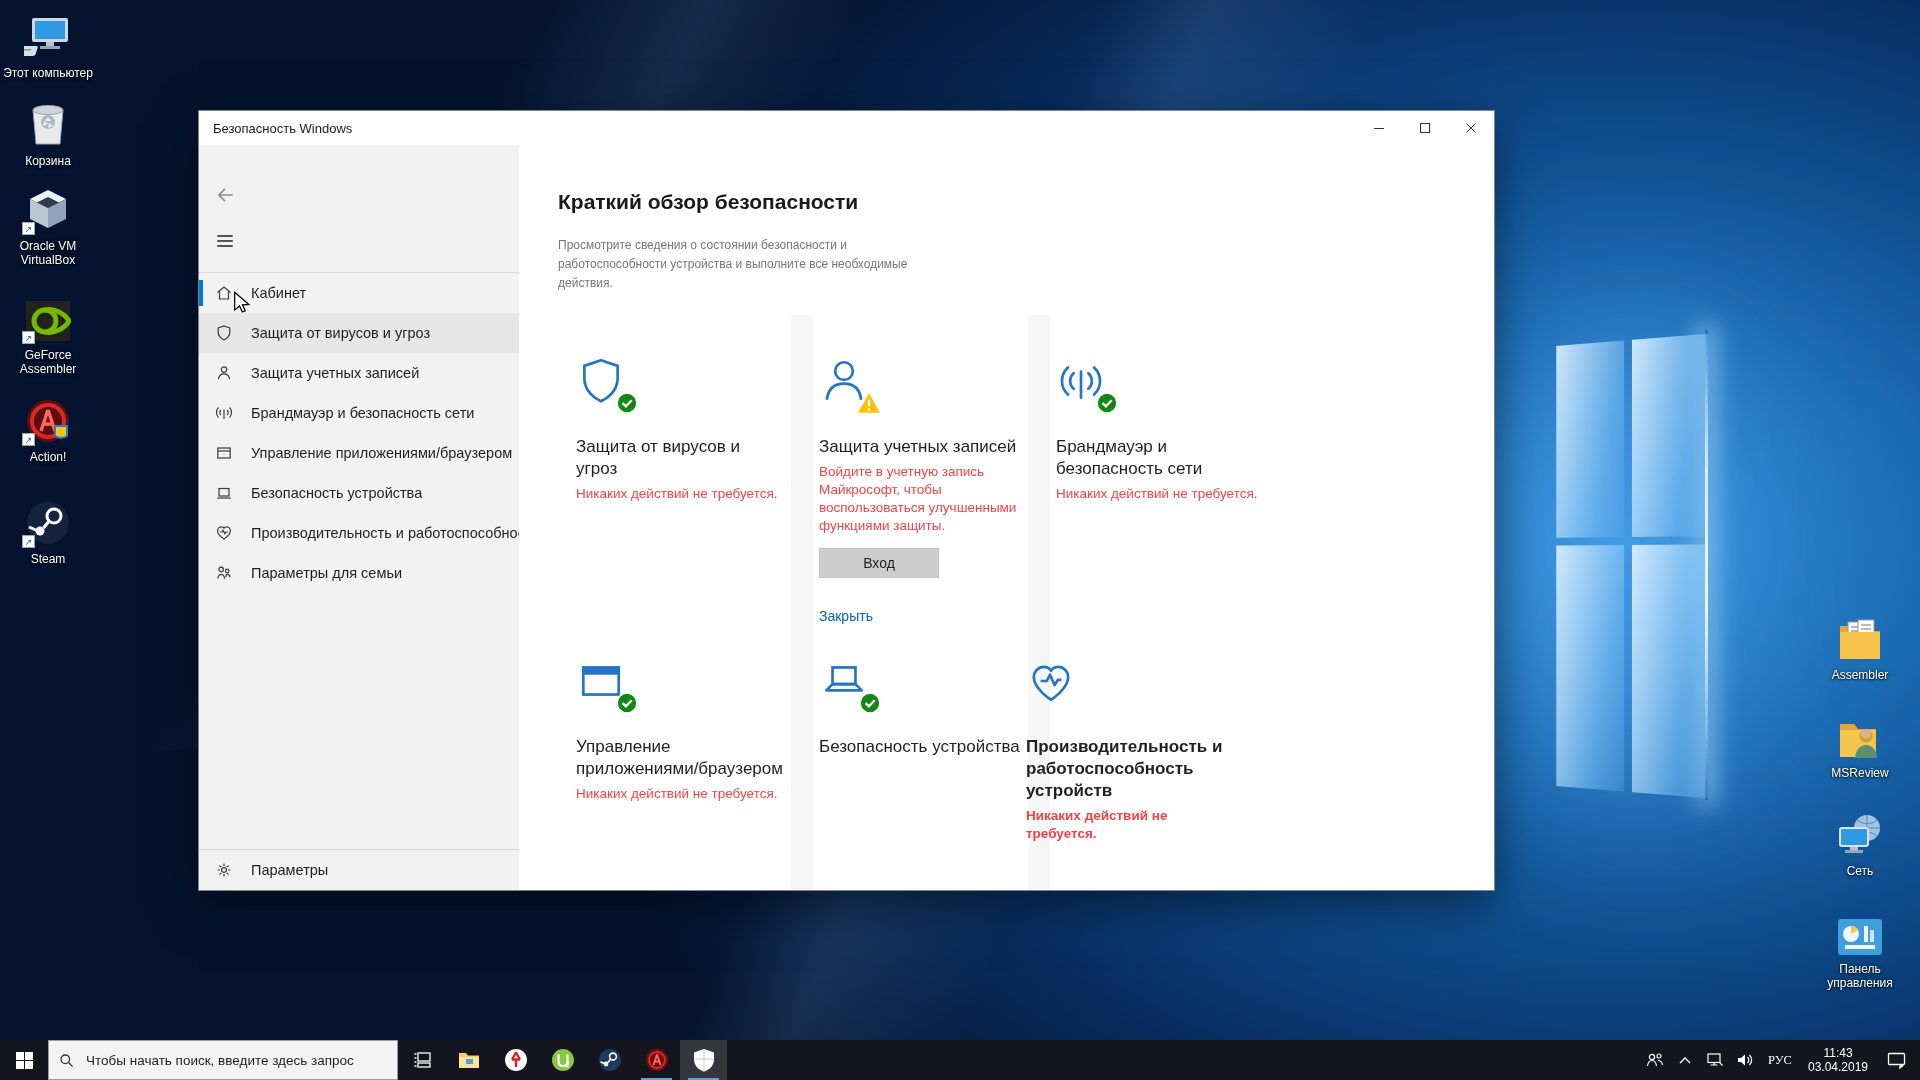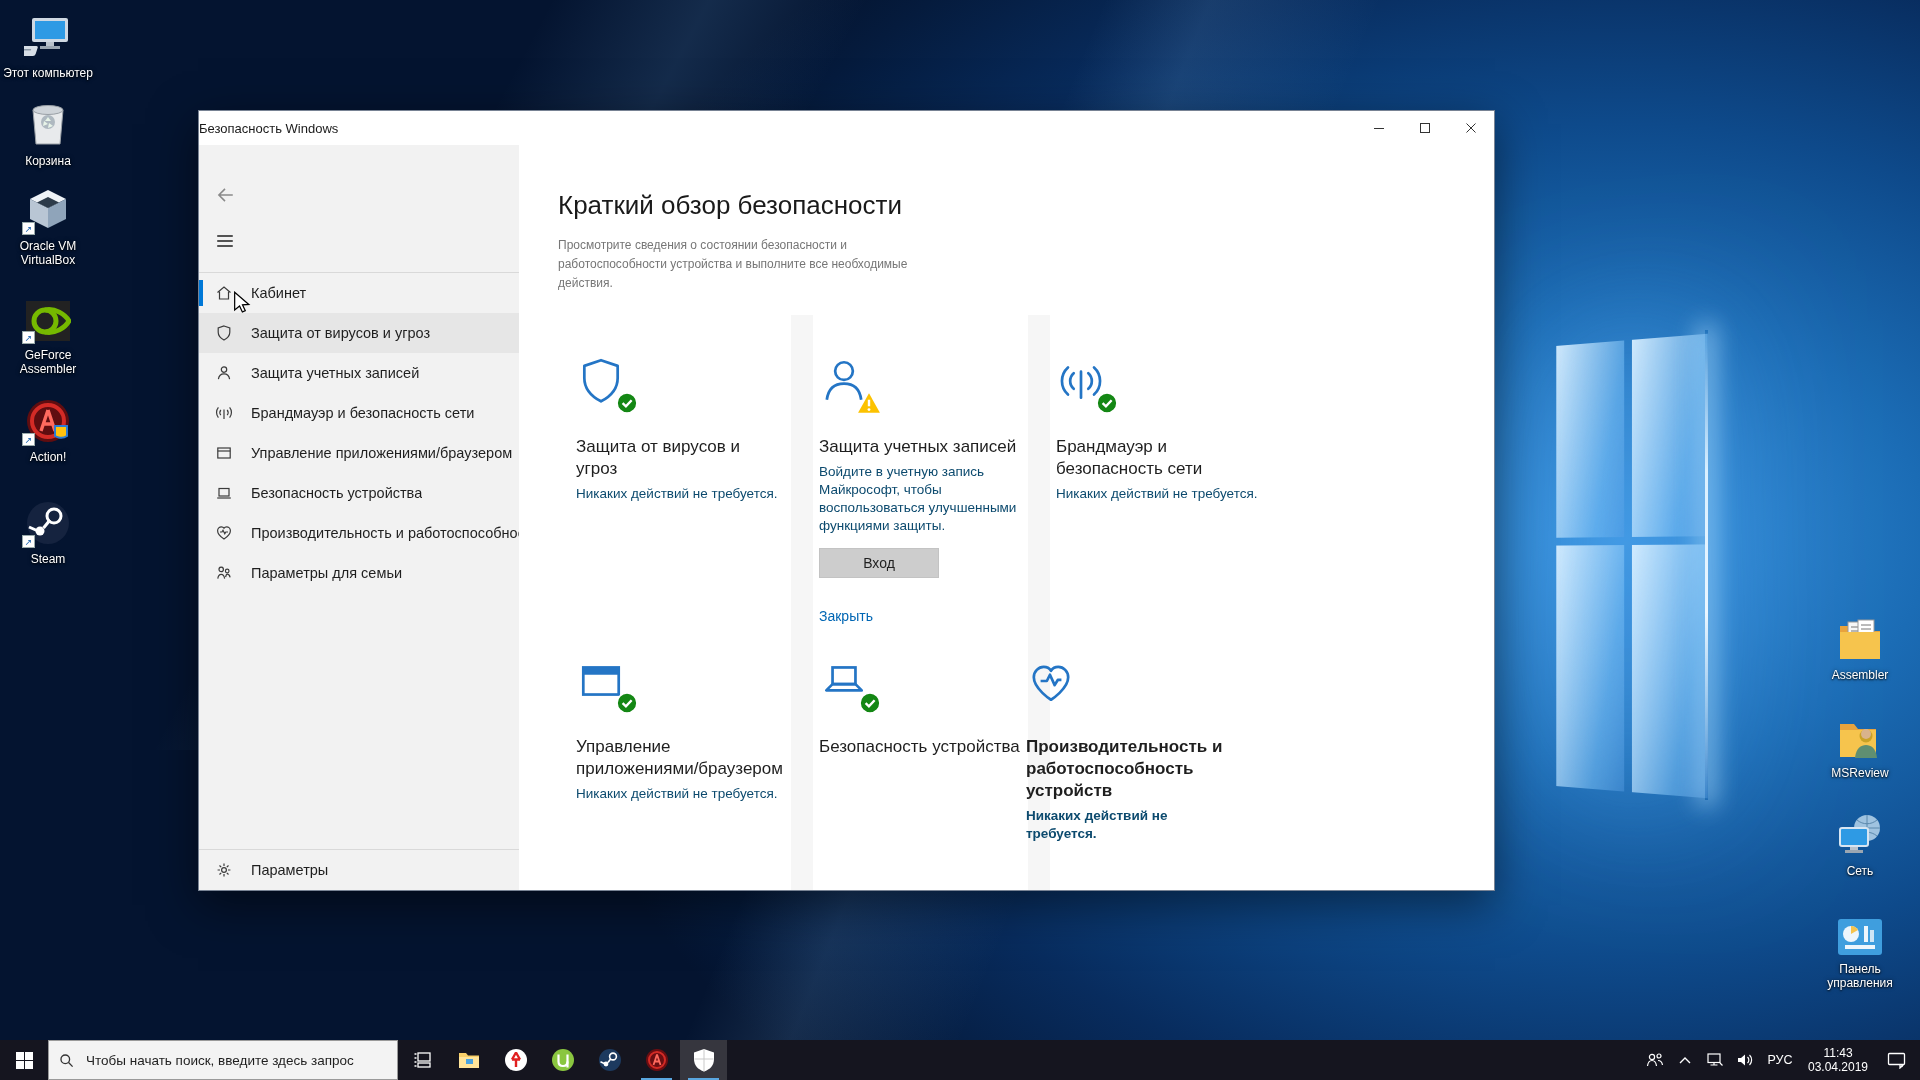--- a/index.html
+++ b/index.html
@@ -30,47 +30,47 @@
   .dicon .lbl { margin-top:6px; font-size:12px; color:#fff; line-height:14px;
                 text-shadow:0 1px 2px rgba(0,0,0,.9), 0 0 4px rgba(0,0,0,.6); }
   .shortcut-arrow { position:absolute; left:22px; bottom:-2px; width:13px; height:13px; background:#fff;
                     border:1px solid #9aa; display:flex; align-items:center; justify-content:center;
                     font-size:9px; color:#1a62b0; }
 
   
   .win { position:absolute; left:198px; top:110px; width:1297px; height:781px; background:#fff;
          border:1px solid rgba(10,30,60,.55); box-shadow:0 14px 44px rgba(0,0,0,.5); display:flex; flex-direction:column; }
   .titlebar { height:34px; background:#fff; display:flex; align-items:center; flex:0 0 34px; }
-  .titlebar .tb-title { font-size:13px; color:#1a1a1a; padding-left:0; flex:1; }
+  .titlebar .tb-title { font-size:13px; color:#1a1a1a; padding-left:14px; flex:1; }
   .tb-btn { width:46px; height:34px; display:flex; align-items:center; justify-content:center; }
   .win-body { flex:1; display:flex; min-height:0; }
 
   
   .sidebar { width:320px; background:#f2f2f2; position:relative; flex:0 0 320px; }
   .back-btn { position:absolute; left:16px; top:40px; }
   .hamburger { position:absolute; left:16px; top:86px; }
   .nav { position:absolute; left:0; top:127px; width:100%; border-top:1px solid #d9d9d9; }
   .nav-item { height:40px; display:flex; align-items:center; padding-left:16px; position:relative; cursor:default; }
   .nav-item .ni-icon { width:18px; height:18px; margin-right:18px; flex:0 0 18px; }
   .nav-item .ni-label { font-size:14.5px; color:#1f1f1f; white-space:nowrap; overflow:hidden; }
   .nav-item.selected::before { content:""; position:absolute; left:0; top:7px; bottom:7px; width:4px; background:#0078d7; }
   .nav-item.hovered { background:#e6e6e6; }
   .sidebar-bottom { position:absolute; left:0; bottom:0; width:100%; border-top:1px solid #d9d9d9; }
 
   
   .main { flex:1; background:#fff; position:relative; overflow:hidden; }
   .gutter { position:absolute; top:170px; bottom:0; width:22px; background:#f6f6f6; }
   .g1 { left:272px; } .g2 { left:509px; }
-  .page-title { position:absolute; left:39px; top:45px; font-size:26px; color:#1a1a1a; font-weight:400;text-align:center; }
+  .page-title { position:absolute; left:39px; top:45px; font-size:21px; color:#1a1a1a; font-weight:700;text-align:center; }
   .page-sub { position:absolute; left:39px; top:91px; width:392px; font-size:12px; line-height:19px; color:#767676; }
   .card { position:absolute; width:208px; }
   .card .icon-wrap { position:relative; width:58px; height:54px; }
   .card .badge { position:absolute; right:-4px; bottom:-4px; }
   .card-title { margin-top:26px; font-size:17px; line-height:22px; color:#1f1f1f; }
-  .card-text { margin-top:5px; font-size:13.5px; line-height:18px; color:#0c4a6e; }
+  .card-text { margin-top:5px; font-size:13.5px; line-height:18px; color:#ef4444; }
   .card-btn { margin-top:13px; width:120px; height:30px; background:#cdcdcd; border:1px solid #c3c3c3;
               font-size:14px; color:#1f1f1f; font-family:inherit; }
   .card-link { display:inline-block; margin-top:30px; font-size:14px; color:#0066b4; text-decoration:none; }
   .pos-c1 { left:57px;  top:211px; } .pos-c2 { left:300px; top:211px; } .pos-c3 { left:537px; top:211px; }
   .pos-c4 { left:57px;  top:511px; } .pos-c5 { left:300px; top:511px; } .pos-c6 { left:507px; top:511px;font-weight:bold; }
 
   
   .cursor { position:absolute; left:233px; top:291px; z-index:50; }
 
   
@@ -79,21 +79,21 @@
   .tb-start { width:48px; display:flex; align-items:center; justify-content:center; }
   .tb-search { width:350px; background:#f3f3f3; border:1px solid #9a9a9a; display:flex; align-items:center; padding:0 10px; }
   .tb-search input { border:none; outline:none; background:transparent; font-size:13.5px; color:#111;
                      font-family:inherit; width:300px; margin-left:12px; }
   .tb-search input::placeholder { color:#1f1f1f; opacity:1; }
   .tb-app { width:47px; display:flex; align-items:center; justify-content:center; position:relative; }
   .tb-app.active { background:rgba(255,255,255,.14); }
   .tb-app .run-line { position:absolute; left:8px; right:8px; bottom:0; height:2px; background:#5aa7e0; }
   .tray { margin-left:auto; display:flex; align-items:center; padding-right:4px; }
   .tray-ico { width:30px; display:flex; align-items:center; justify-content:center; }
-  .tray-lang { color:#fff; font-size:12.5px; width:40px; text-align:center; }
+  .tray-lang { color:#fff; font-size:12.5px; width:40px; text-align:center;font-family:Liberation Serif, serif; }
   .tray-clock { color:#fff; font-size:12px; text-align:center; line-height:14px; width:76px; }
   .tray-notif { width:40px; display:flex; align-items:center; justify-content:center; }
 </style>
 </head>
 <body>
 
 <div class="screen">
 
   <div class="beam beam1"></div>
   <div class="beam beam2"></div>

